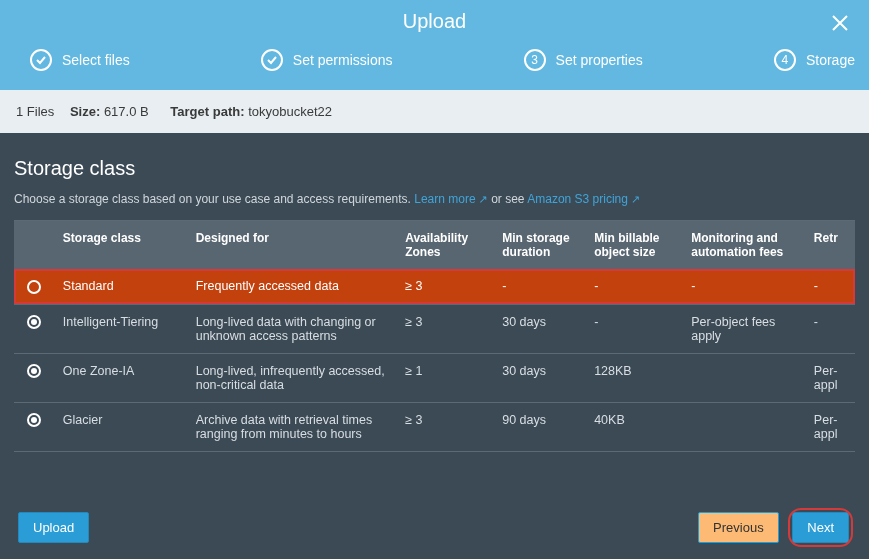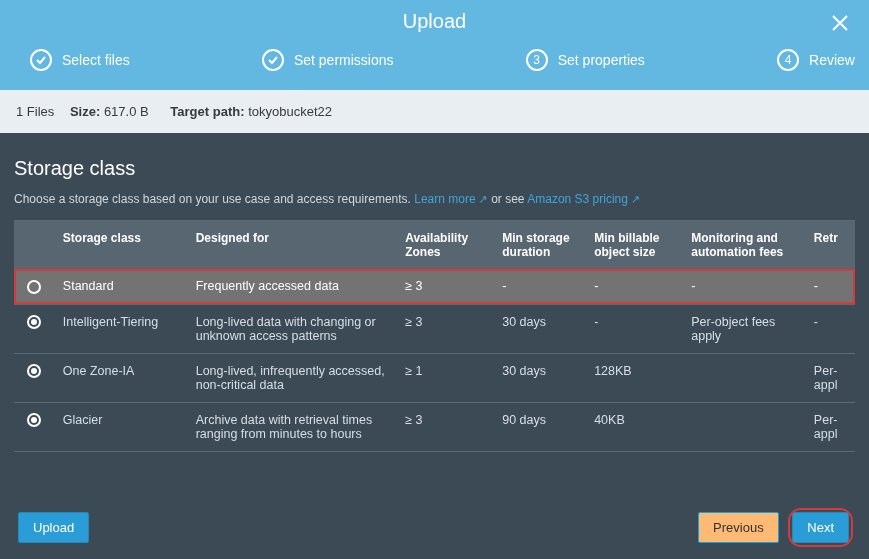--- a/index.html
+++ b/index.html
@@ -112,21 +112,21 @@
   .col-radio { width: 40px; text-align:center;}
   .col-name { width: 130px; }
   .col-designed { width: 205px; }
   .col-az { width: 95px; }
   .col-dur { width: 90px; }
   .col-bill { width: 95px; }
   .col-mon { width: 120px; }
   .col-retr { width: 48px; }
 
   .selected-row td {
-    background: #737373;
+    background: #c2410c;
     color: #fff;
   }
   .selected-row-outline {
     outline: 2px solid #d43a3a;
     outline-offset: -2px;
   }
   .radio {
     display: inline-block;
     width: 14px; height: 14px;
     border: 2px solid #fff;
@@ -202,21 +202,21 @@
           </svg>
         </span>
       <span>Set permissions</span>
     </div>
     <div class="step">
       <span class="circle">3</span>
       <span>Set properties</span>
     </div>
     <div class="step">
       <span class="circle">4</span>
-      <span>Review</span>
+      <span>Storage</span>
     </div>
   </div>
 </div>
 
 <div class="infobar">
   <span>1 Files</span>
   <span class="size-label">Size:</span>
   <span class="size-val">617.0 B</span>
   <span class="target-label">Target path:</span>
   <span class="target-val">tokyobucket22</span>

